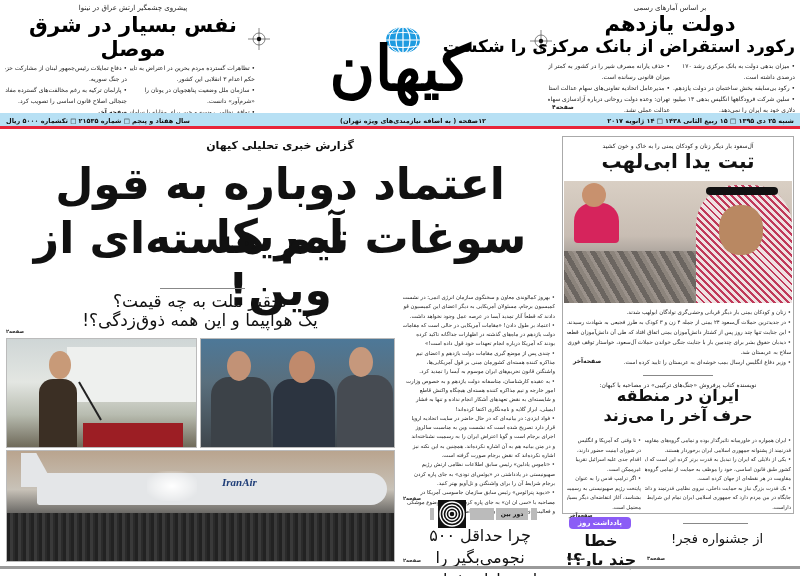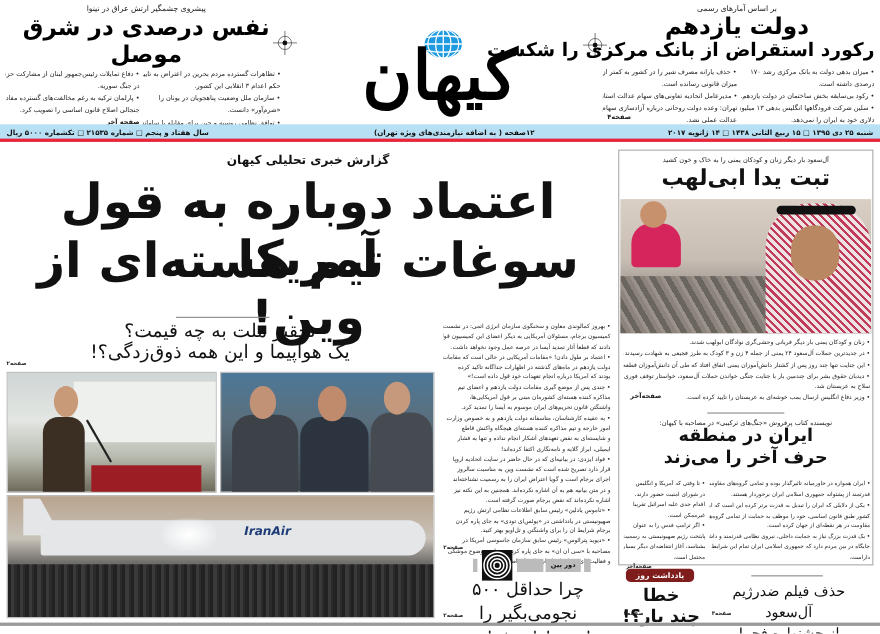--- a/index.html
+++ b/index.html
@@ -28,43 +28,43 @@
   .infobar span { position: absolute; top: 4px; white-space: nowrap; }
 
   
   .main-kicker { left: 170px; top: 139px; width: 220px; font-size: 11px; font-weight: bold; text-align: center; }
   .main-h1 { left: 0; top: 158px; width: 560px; font-size: 44px; font-weight: 900; text-align: center; line-height: 52px; letter-spacing: -1px; }
   .main-h2 { left: 0; top: 212px; width: 560px; font-size: 44px; font-weight: 900; text-align: center; line-height: 52px; letter-spacing: -1px; }
   .divider { height: 1px; background: #888; }
   .sub-h { left: 0; top: 292px; width: 400px; font-size: 17px; text-align: center; line-height: 19px; }
 
   
-  .photo { position: absolute; border: 1px solid #bbb; overflow: hidden; }
+  .photo { position: absolute; border: 1px solid #bbb; overflow: hidden; font-family: Liberation Serif, serif; }
 
   
   .mid-col { left: 403px; top: 293px; width: 152px; font-size: 5.4px; line-height: 9.3px; color: #222; }
   .mid-col div { white-space: nowrap; overflow: hidden; }
 
   .durbin { left: 430px; top: 500px; width: 110px; height: 28px; }
   .bottom-q { left: 400px; top: 525px; width: 160px; font-size: 16px; text-align: center; line-height: 22px; }
 
   
   .right-box { left: 562px; top: 136px; width: 232px; height: 378px; border: 1px solid #aaa; }
   .rb-kicker { font-size: 6px; text-align: center; color: #222; }
   .rb-h { font-weight: 900; text-align: center; }
-  .yad-badge { background: #7f1d1d; color: #fff; font-size: 7px; font-weight: bold; text-align: center; border-radius: 4px; padding: 2px 0; }
+  .yad-badge { background: #8b5cf6; color: #fff; font-size: 7px; font-weight: bold; text-align: center; border-radius: 4px; padding: 2px 0; }
   .bottom-rule { left: 0; top: 566px; width: 800px; height: 3px; background: #9a9a9a; }
 </style>
 </head>
 <body>
 
 <div class="abs rtl" style="left:8px; top:4px; width:250px;">
   <div class="kicker">پیشروی چشمگیر ارتش عراق در نینوا</div>
   <div class="top-head" style="font-size:21px; margin-top:2px;">
-    <div>نفس درصدی در شرق موصل</div>
+    <div>نفس بسیار در شرق موصل</div>
   </div>
 </div>
 <div class="abs rtl bullets" style="left:130px; top:62px; width:125px;">
   <div>• تظاهرات گسترده مردم بحرین در اعتراض به تایید</div>
   <div>حکم اعدام ۳ انقلابی این کشور.</div>
   <div>• سازمان ملل وضعیت پناهجویان در یونان را</div>
   <div>«شرم‌آور» دانست.</div>
   <div>• توافق نظامی روسیه و چین برای مقابله با سامانه موشکی آمریکا.</div>
 </div>
 <div class="abs rtl bullets" style="left:5px; top:62px; width:122px;">
@@ -267,19 +267,18 @@
 
   <div class="abs yad-badge rtl" style="left:6px; top:380px; width:62px; text-align:center;">یادداشت روز</div>
   <div class="abs rb-h rtl" style="left:2px; top:394px; width:72px; font-size:16px; line-height:19px;">
     <div>خطا</div>
     <div>چند بار؟!</div>
   </div>
   <div class="abs page-ref" style="left:4px; top:418px; font-size:5px;">صفحه۲</div>
 
   <div class="abs divider" style="left:120px; top:386px; width:65px;"></div>
   <div class="abs rtl" style="left:80px; top:392px; width:148px; font-size:13px; line-height:19px; text-align:center;">
-    <div>حذف فیلم ضدرژیم آل‌سعود</div>
     <div>از جشنواره فجر!</div>
   </div>
   <div class="abs page-ref" style="left:84px; top:418px; font-size:5px;">صفحه۳</div>
 </div>
 
 <div class="abs bottom-rule"></div>
 
 </body></html>

